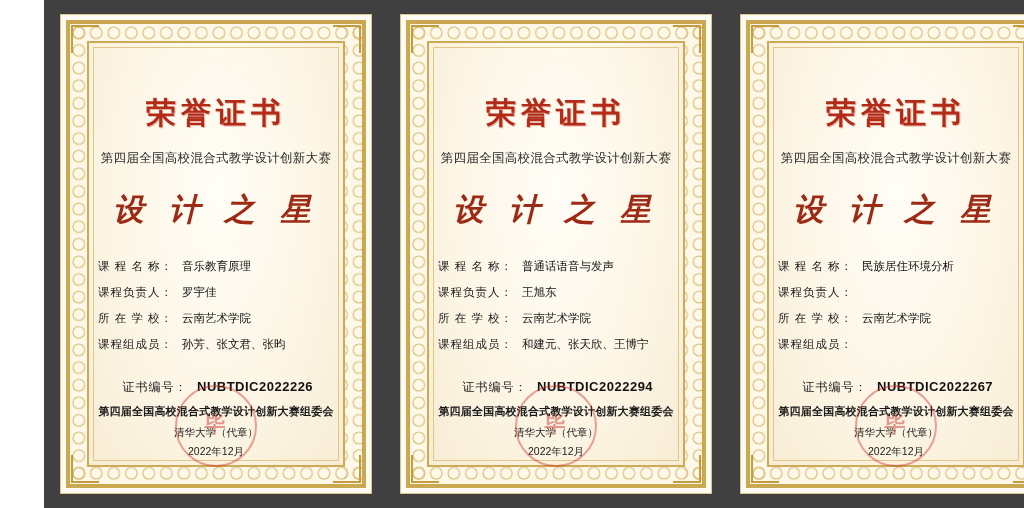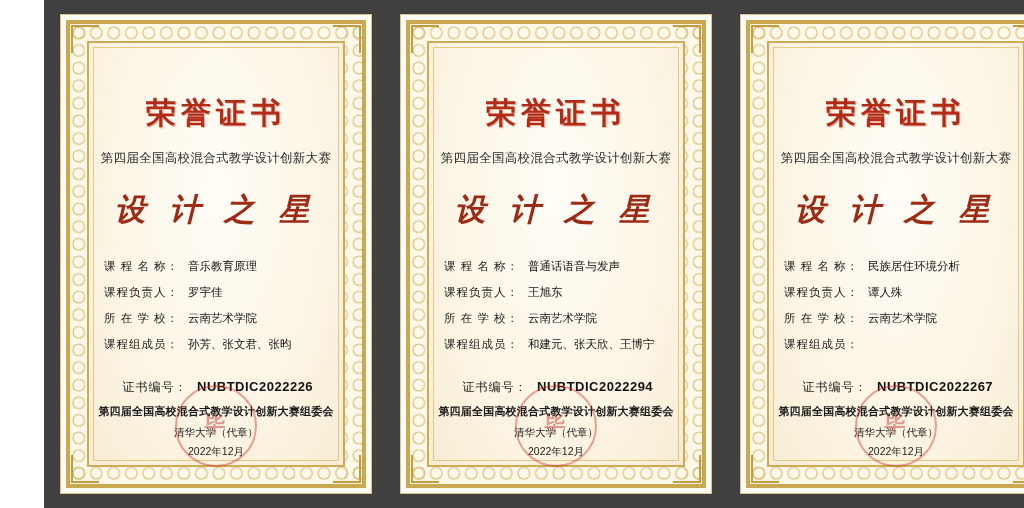--- a/index.html
+++ b/index.html
@@ -91,31 +91,31 @@
   .subtitle {
     margin-top: 16px;
     font-size: 12.5px;
     font-weight: normal;
     color: #2a2a2a;
     letter-spacing: 0.3px;
     white-space: nowrap;
   }
   .award {
     margin-top: 22px;
-    font-family: Liberation Serif, serif;
+    font-family: Liberation Sans, sans-serif;
     font-style: italic;
     font-weight: bold;
     font-size: 31px;
     letter-spacing: 8px;
     color: #9c2a14;
   }
   .fields {
     margin-top: 28px;
     width: 100%;
-    padding-left: 9px;
+    padding-left: 3px;
     box-sizing: border-box;
   }
   .field-row {
     display: flex;
     align-items: baseline;
     margin-bottom: 11px;
     font-size: 11.5px;
     color: #1d1d1d;
   }
   .field-label {
@@ -345,21 +345,20 @@
       <div class="subtitle">第四届全国高校混合式教学设计创新大赛</div>
       <div class="award">设 计 之 星</div>
 
       <div class="fields">
         <div class="field-row">
           <div class="field-label">课 程 名 称：</div>
           <div class="field-value">民族居住环境分析</div>
         </div>
         <div class="field-row">
           <div class="field-label">课程负责人：</div>
-          <div class="field-value">谭人殊</div>
         </div>
         <div class="field-row">
           <div class="field-label">所 在 学 校：</div>
           <div class="field-value">云南艺术学院</div>
         </div>
         <div class="field-row">
           <div class="field-label">课程组成员：</div>
         </div>
       </div>
 

